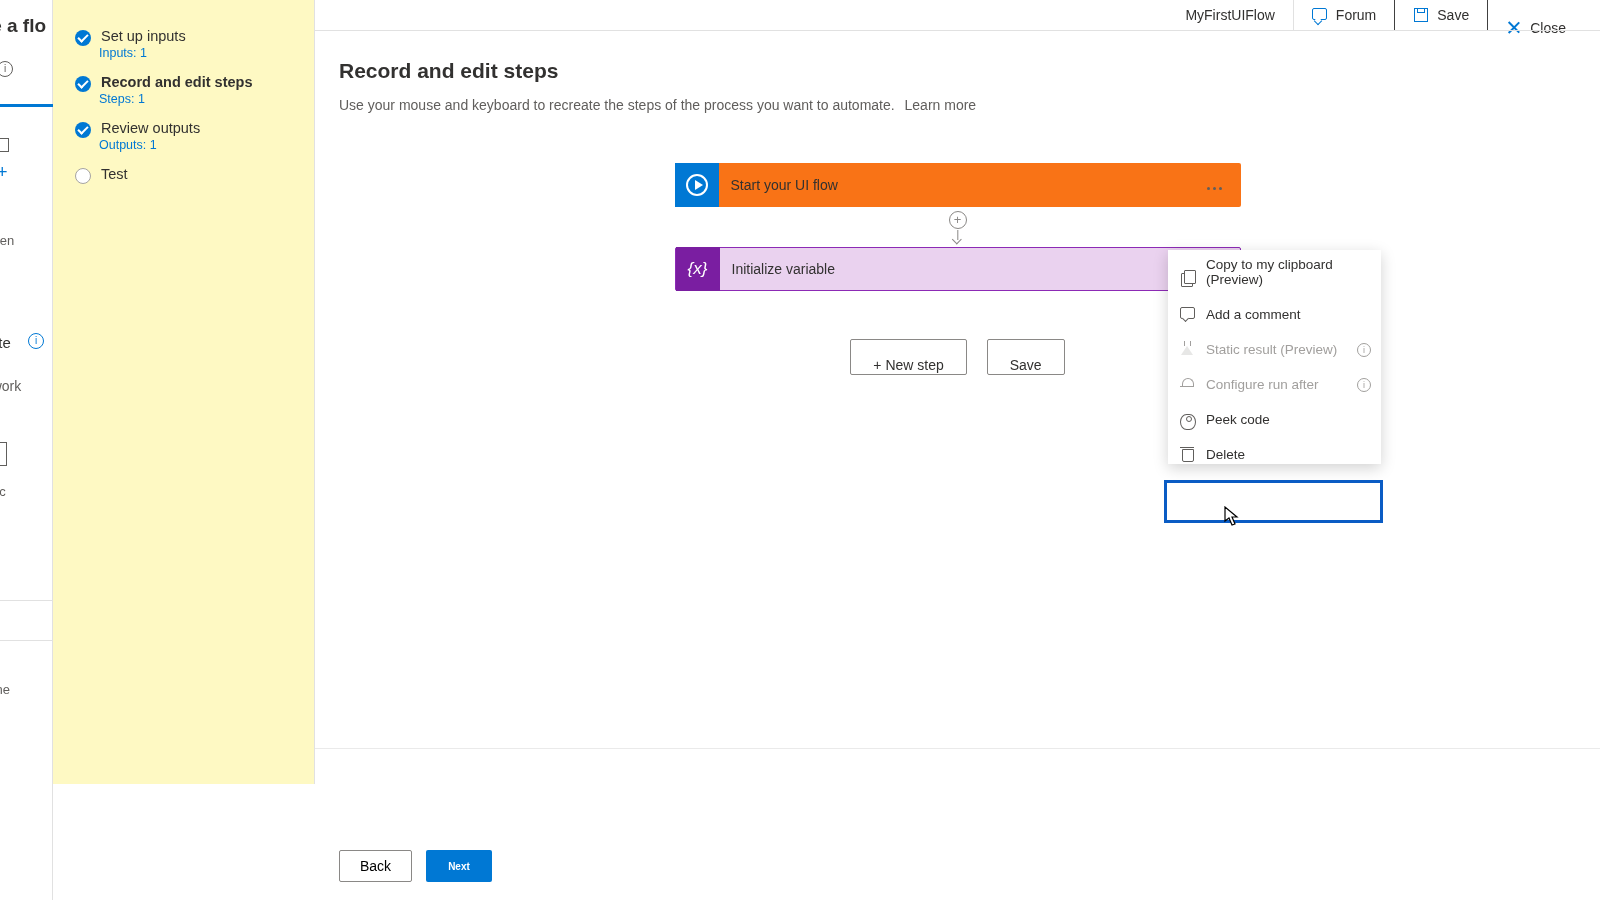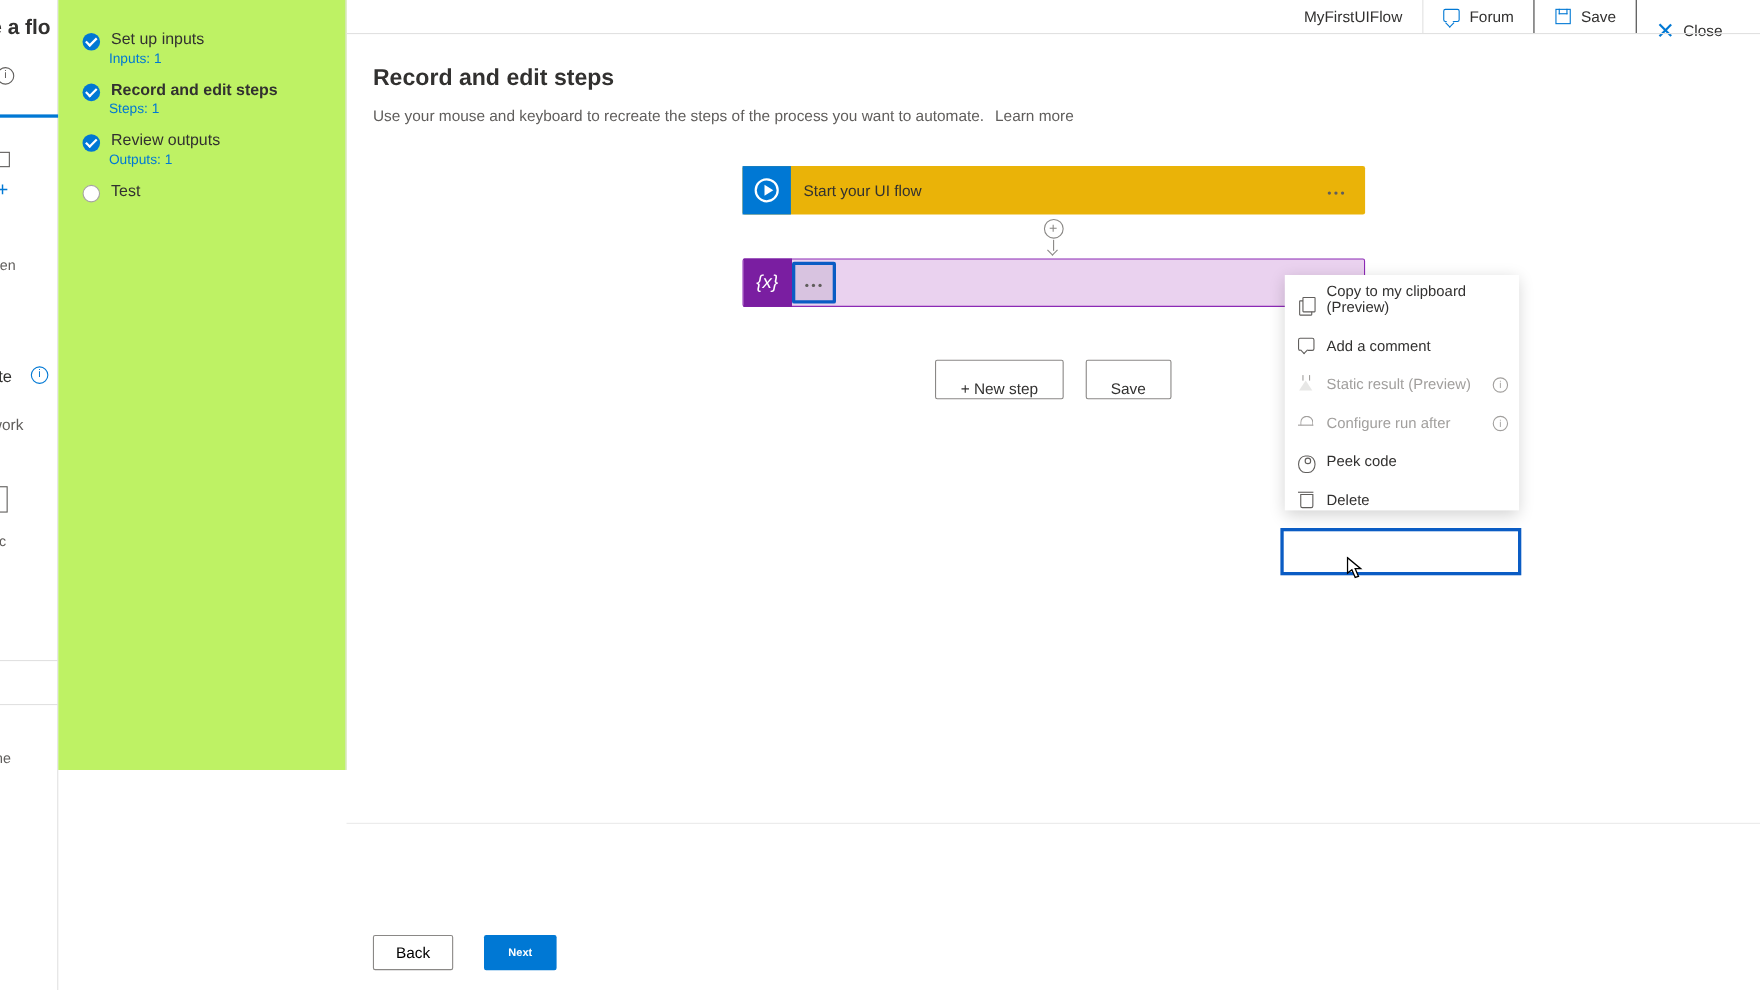--- a/index.html
+++ b/index.html
@@ -16,21 +16,21 @@
   .leftstrip .t2a { position:absolute; left:-10px; top:334px; font-size:15px; color:#323130; white-space:nowrap; }
   .leftstrip .t2info { position:absolute; left:28px; top:333px; width:16px; height:16px; border:1px solid #0078d4; border-radius:50%; font-size:10px; line-height:14px; text-align:center; color:#0078d4;}
   .leftstrip .t3 { position:absolute; left:-20px; top:378px; font-size:14px; color:#605e5c; white-space:nowrap; }
   .leftstrip .box { position:absolute; left:-7px; top:442px; width:14px; height:24px; border:1px solid #605e5c; }
   .leftstrip .t4 { position:absolute; left:-50px; top:484px; font-size:13px; color:#605e5c; white-space:nowrap; }
   .leftstrip .line1 { position:absolute; left:0; top:600px; width:53px; height:1px; background:#e1e1e1; }
   .leftstrip .line2 { position:absolute; left:0; top:640px; width:53px; height:1px; background:#e1e1e1; }
   .leftstrip .t5 { position:absolute; left:-50px; top:682px; font-size:13px; color:#605e5c; white-space:nowrap; }
 
   
-  .sidebar { position:absolute; left:53px; top:0; width:262px; height:700px; border-right:1px solid #e1e1e1; background:#bef264; padding-top:22px; }
+  .sidebar { position:absolute; left:53px; top:0; width:262px; height:784px; border-right:1px solid #e1e1e1; background:#fef9c3; padding-top:22px; }
   .step { padding:6px 16px 8px 22px; position:relative; }
   .step .bullet { position:absolute; left:22px; top:8px; width:16px; height:16px; border-radius:50%; }
   .step.done .bullet { background:#0078d4; }
   .step.done .bullet::after { content:""; position:absolute; left:3px; top:4px; width:8px; height:4px; border-left:2px solid #fff; border-bottom:2px solid #fff; transform:rotate(-45deg); }
   .step.pending .bullet { border:1.5px solid #a6a4a2; background:#fff; }
   .step .label { margin-left:26px; font-size:14.5px; color:#323130; }
   .step.current .label { font-weight:600; }
   .step .sub { margin-left:24px; font-size:12.5px; color:#0078d4; margin-top:2px; }
 
   
@@ -53,21 +53,21 @@
   .main .subtitle { font-size:14px; color:#605e5c; padding:14px 0 0 24px; }
   .main .subtitle a { color:#605e5c; margin-left:6px; }
 
   .canvas { position:absolute; left:0; top:120px; right:0; bottom:60px; }
   .card { width:566px; height:44px; margin:0 auto; display:flex; align-items:center; border-radius:2px; position:relative; }
   .card .iconbox { width:44px; height:44px; display:flex; align-items:center; justify-content:center; flex-shrink:0; }
   .card .title { flex:1; padding-left:12px; font-size:14px; color:#323130; }
   .card .more { width:40px; height:32px; margin-right:6px; display:flex; align-items:center; justify-content:center; cursor:pointer; }
   .dots span { width:3px; height:3px; background:#605e5c; border-radius:50%; display:inline-block; margin:0 1.5px; }
 
-  .card.start { background:#eab308; }
+  .card.start { background:#f97316; margin-top:12px; }
   .card.start .iconbox { background:#0078d4; }
   .card.start .playcircle { width:22px; height:22px; border:2px solid #fff; border-radius:50%; position:relative; }
   .card.start .playcircle::after { content:""; position:absolute; left:7px; top:4px; border-left:8px solid #fff; border-top:5px solid transparent; border-bottom:5px solid transparent; }
 
   .connector { width:566px; margin:0 auto; height:40px; position:relative; }
   .connector .pluscircle { position:absolute; left:50%; top:4px; transform:translateX(-50%); width:18px; height:18px; border:1.3px solid #8a8886; border-radius:50%; background:#fff; font-size:13px; line-height:16px; text-align:center; color:#8a8886; }
   .connector .arrow { position:absolute; left:50%; top:23px; transform:translateX(-50%); width:1.4px; height:10px; background:#8a8886; }
   .connector .arrow::after { content:""; position:absolute; left:-4px; bottom:-3px; width:6px; height:6px; border-right:1.4px solid #8a8886; border-bottom:1.4px solid #8a8886; transform:rotate(45deg); }
 
   .card.var { background:#ead2ef; border:1px solid #8c2ab5; }
@@ -96,21 +96,21 @@
   .mic-gear { border:1.2px solid #605e5c; border-radius:50%; width:13px; height:13px; }
   .mic-gear::after { content:""; position:absolute; left:3px; top:3px; width:5px; height:5px; border:1.2px solid #605e5c; border-radius:50%; }
   .mic-run::before { content:""; position:absolute; left:0; top:10px; width:14px; height:1px; background:#a19f9d; }
   .mic-run::after { content:""; position:absolute; left:2px; top:2px; width:10px; height:8px; border-top:1.2px solid #a19f9d; border-radius:6px 6px 0 0; border-left:1.2px solid #a19f9d; border-right:1.2px solid #a19f9d;}
   .mic-peek { width:16px; height:9px; border:1.2px solid #605e5c; border-radius:50%/60%; top:3px; }
   .mic-peek::after { content:""; position:absolute; left:5px; top:1px; width:4px; height:4px; border:1.2px solid #605e5c; border-radius:50%; }
   .mic-trash::before { content:""; position:absolute; left:2px; top:3px; width:10px; height:11px; border:1.2px solid #605e5c; border-radius:0 0 2px 2px; }
   .mic-trash::after { content:""; position:absolute; left:0; top:1px; width:14px; height:1.2px; background:#605e5c; }
 
   
-  .footer { position:absolute; left:315px; bottom:18px; display:flex; gap:28px; padding-left:24px; z-index:5;}
+  .footer { position:absolute; left:315px; bottom:18px; display:flex; gap:14px; padding-left:24px; z-index:5;}
   .footer .back { border:1px solid #8a8886; background:#fff; height:32px; padding:0 20px; font-size:14px; border-radius:2px; cursor:pointer;}
   .footer .next { background:#0078d4; color:#fff; border:none; height:32px; padding:0 22px; font-size:10px; font-weight:600; border-radius:2px; cursor:pointer;}
   .footer-line2 { position:absolute; left:315px; right:0; top:748px; height:1px; background:#eaeaea; }
 
   .cursor { position:absolute; left:1224px; top:506px; z-index:30; width:16px; height:22px; pointer-events:none;}
   .cursor svg { width:16px; height:22px; }
 </style>
 </head>
 <body>
 
@@ -187,20 +187,21 @@
         </div>
     </div>
 
     <div class="connector">
       <div class="pluscircle">+</div>
       <div class="arrow"></div>
     </div>
 
     <div class="card var">
       <div class="iconbox">{x}</div>
+      <div class="title">Initialize variable</div>
       <div class="more">
           <div class="dots"><span></span><span></span><span></span></div>
         </div>
     </div>
 
     <div class="action-row">
       <button class="btn-outline">+ New step</button>
       <button class="btn-outline">Save</button>
     </div>
   </div>

